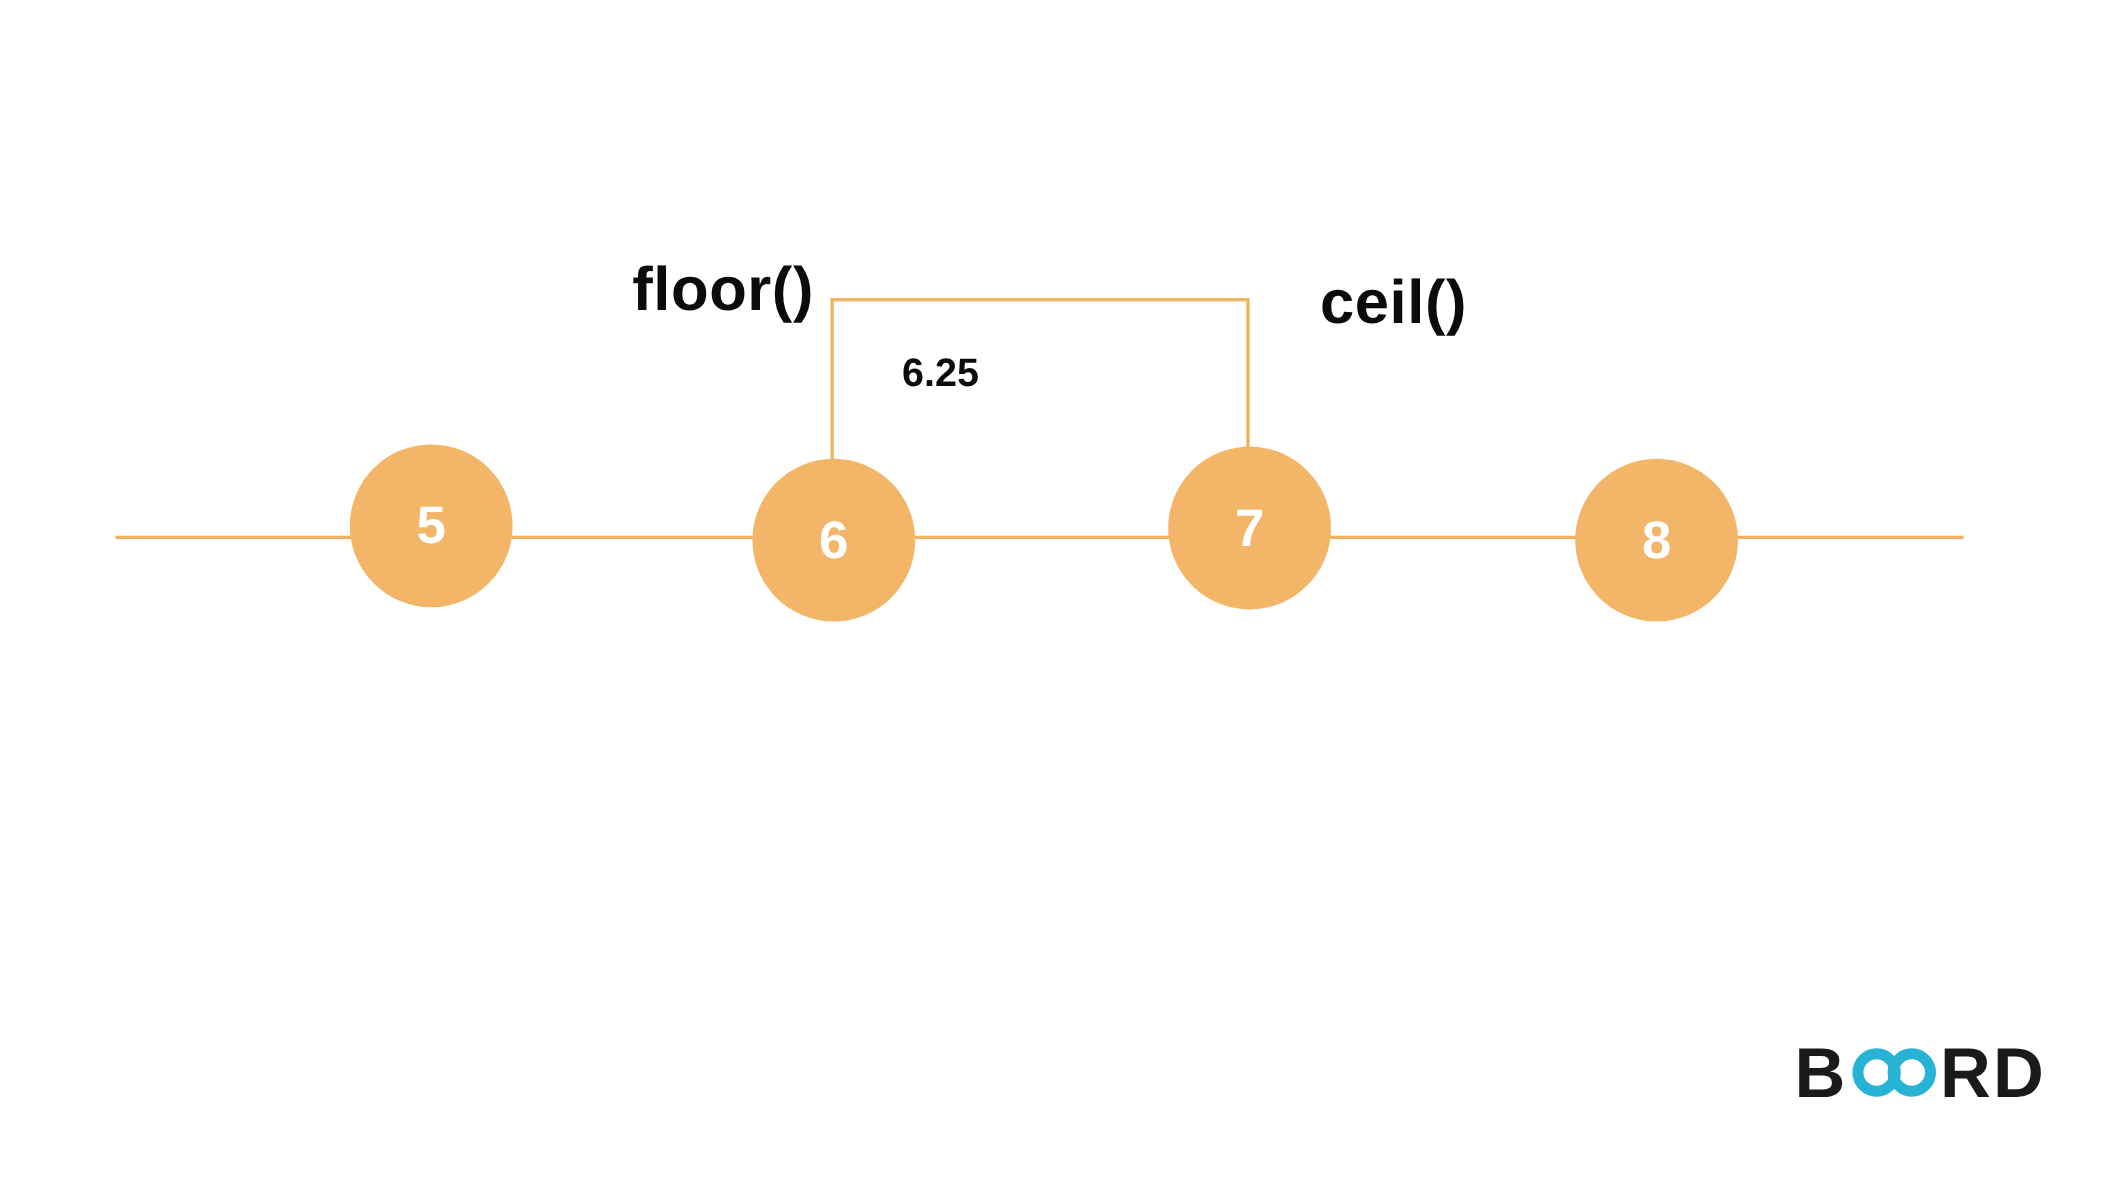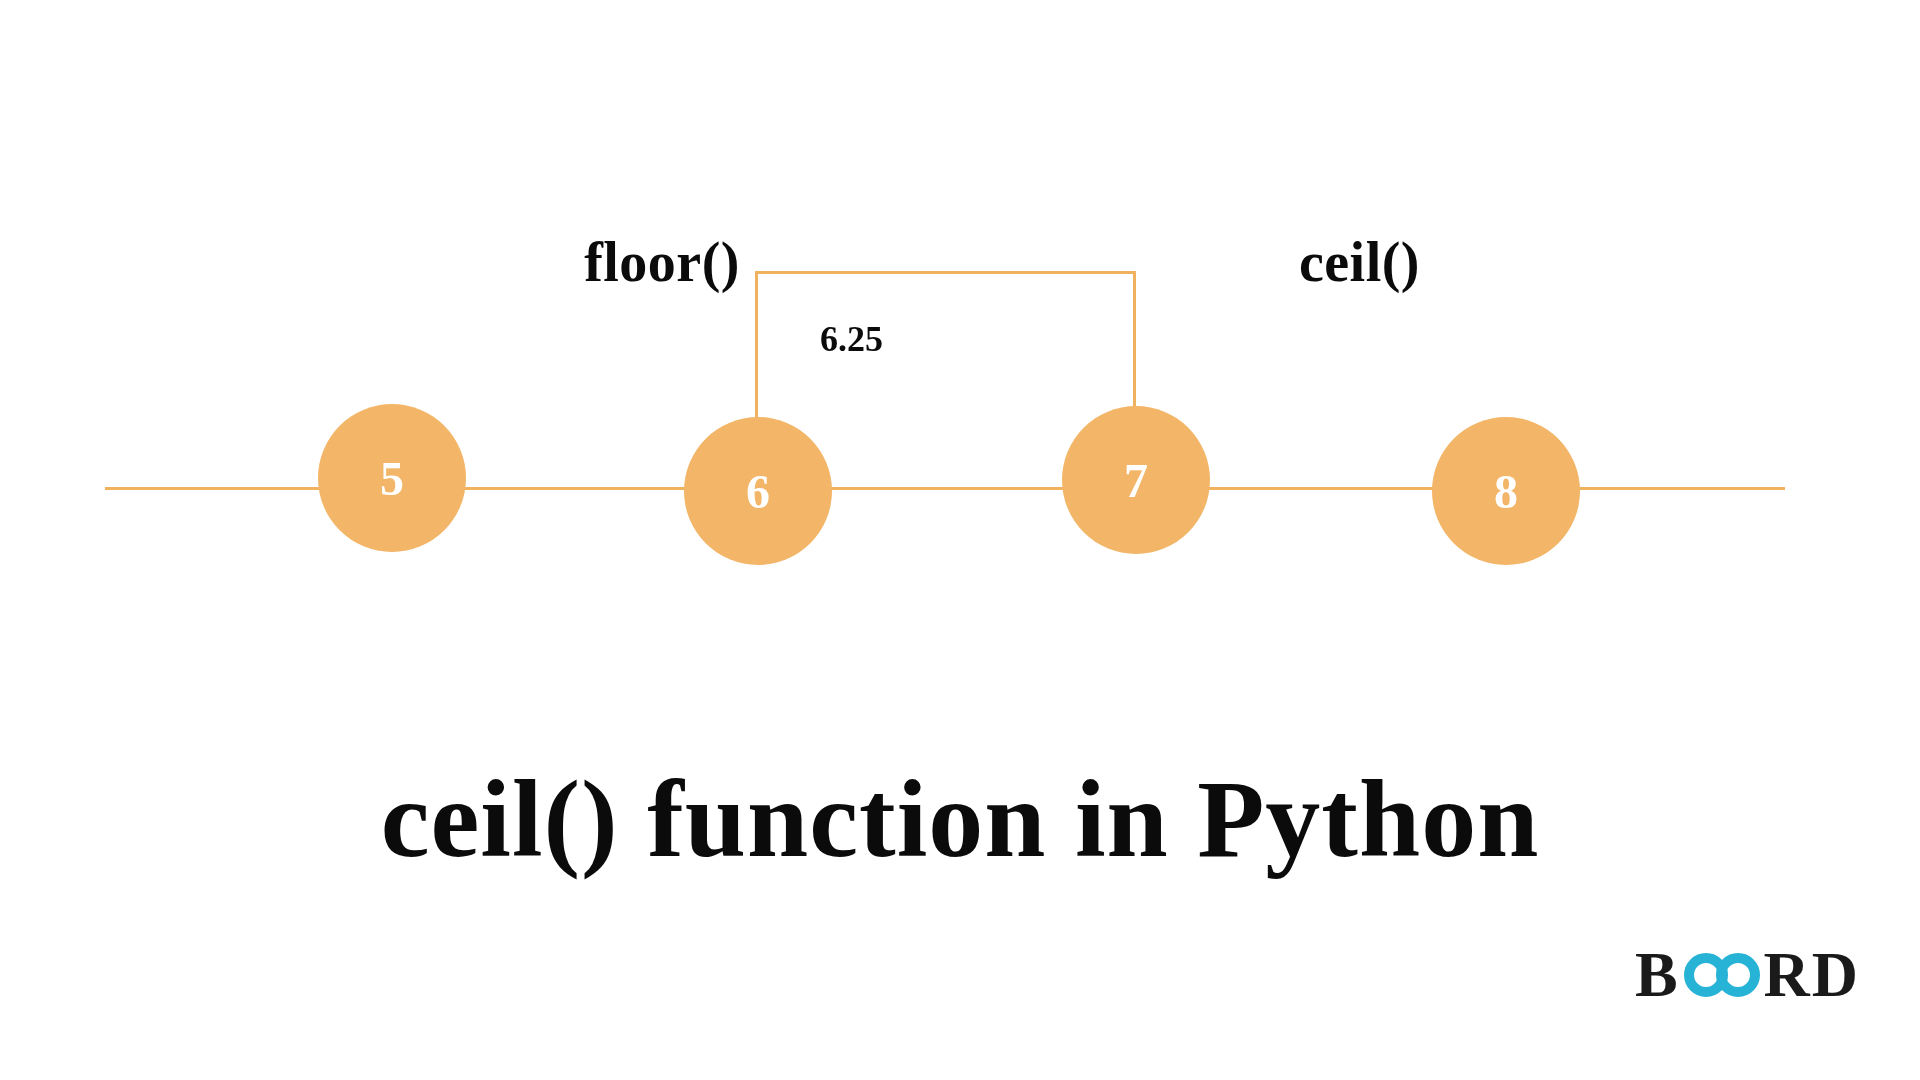--- a/index.html
+++ b/index.html
@@ -1,30 +1,30 @@
 <!DOCTYPE html>
 <html><head>
   <meta charset="utf-8">
   <style>
     * { margin: 0; padding: 0; box-sizing: border-box; }
     html, body { width: 1920px; height: 1080px; background: #ffffff; font-family: Arial, Helvetica, sans-serif; overflow: hidden; }
-    .stage { position: relative; width: 1920px; height: 1044px; font-family: Liberation Serif, serif; }
+    .stage { position: relative; width: 1920px; height: 1044px; }
 
     
     .axis { position: absolute; left: 105px; top: 487px; width: 1680px; height: 0; border-top: 3px solid #f1b260; }
 
     
     .bracket { position: absolute; left: 755px; top: 271px; width: 378px; height: 0; border-top: 3px solid #f1b260; }
     .bracket-drop-left  { position: absolute; left: 755px;  top: 271px; width: 0; height: 219px; border-left: 3px solid #f1b260; }
     .bracket-drop-right { position: absolute; left: 1133px; top: 271px; width: 0; height: 219px; border-left: 3px solid #f1b260; }
 
     
     .label { position: absolute; font-weight: 800; color: #0b0b0b; font-size: 56px; letter-spacing: 0.5px; }
     .floor-label { left: 480px; top: 230px; text-align: right; width: 260px; }
-    .ceil-label  { left: 1200px; top: 230px; text-align: right;  width: 220px; }
+    .ceil-label  { left: 1200px; top: 242px; text-align: left;  width: 220px; }
 
     
     .value-label { position: absolute; left: 820px; top: 318px; font-weight: 800; font-size: 36px; color: #0b0b0b; }
 
     
     .node { position: absolute; width: 148px; height: 148px; border-radius: 50%; background: #f3b567; display: flex; align-items: center; justify-content: center; }
     .node span { color: #ffffff; font-weight: 800; font-size: 48px; }
     .node-5 { left: 318px;  top: 404px; }
     .node-6 { left: 684px;  top: 417px; }
     .node-7 { left: 1062px; top: 406px; }
@@ -60,21 +60,20 @@
   <div class="node node-6">
       <span>6</span>
     </div>
   <div class="node node-7">
       <span>7</span>
     </div>
   <div class="node node-8">
       <span>8</span>
     </div>
 
-  <div class="title">ceil() function in Python</div>
 
   <div class="brand">
     <span>B</span>
     <span class="infinity">
       <span class="ring"></span>
       <span class="ring"></span>
     </span>
     <span>RD</span>
   </div>
 

